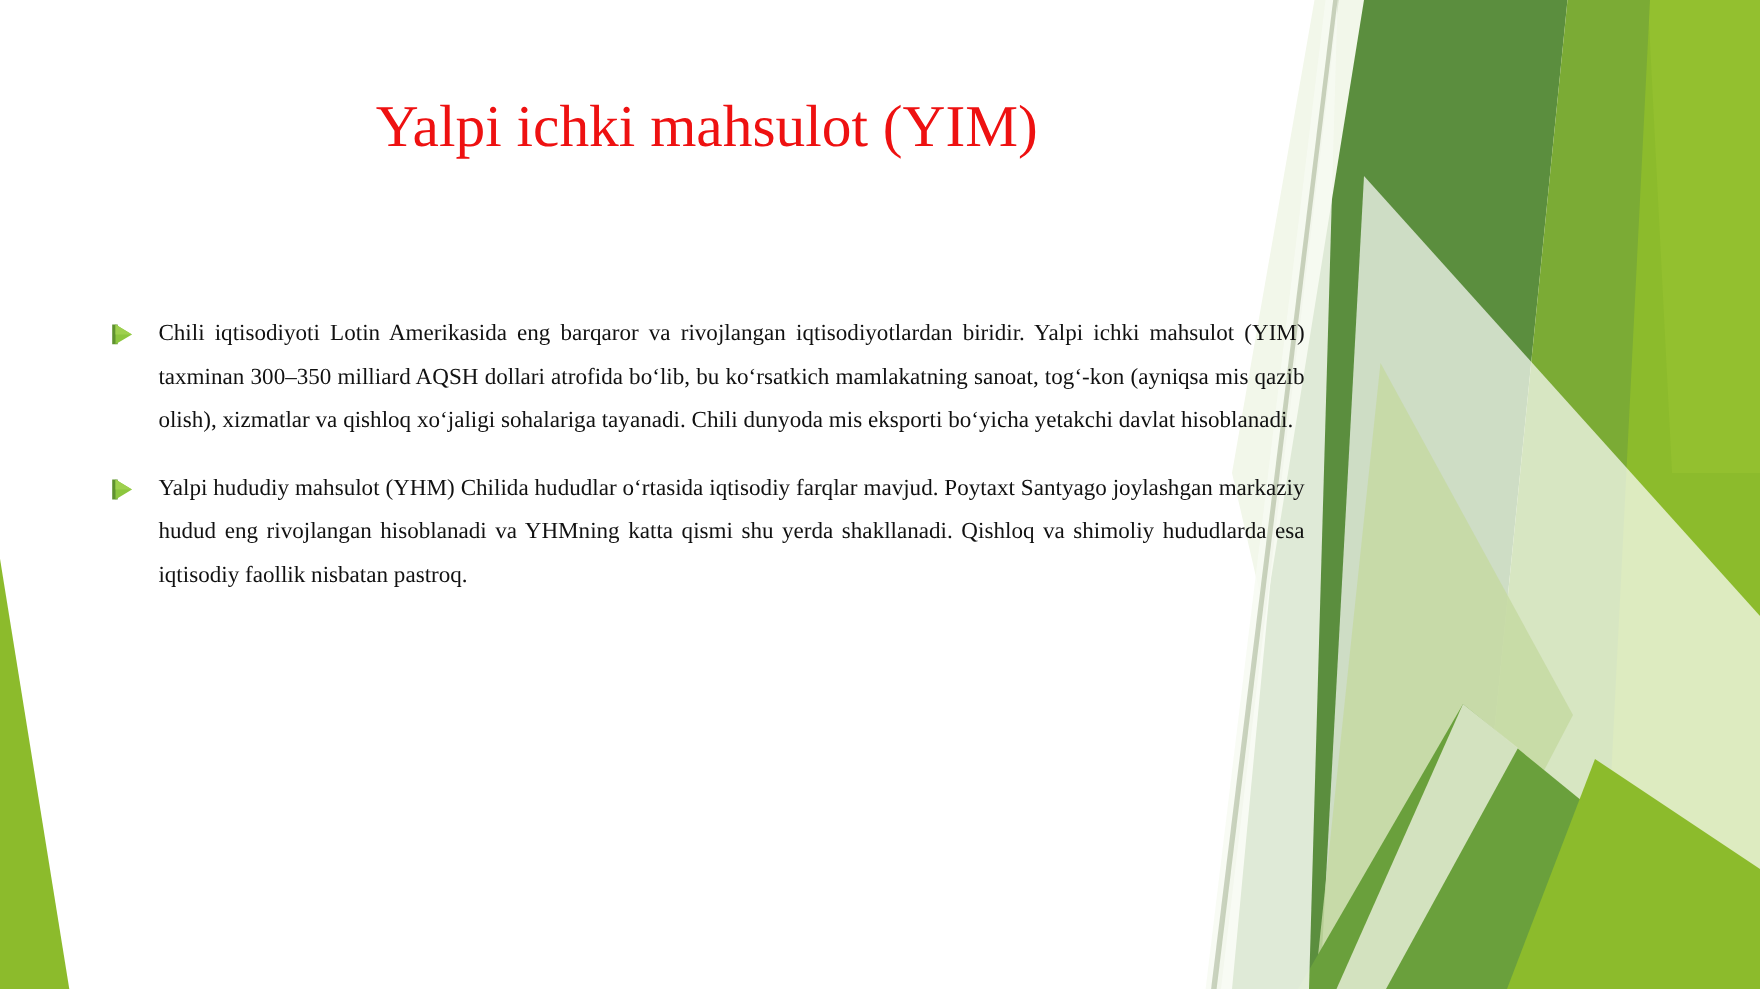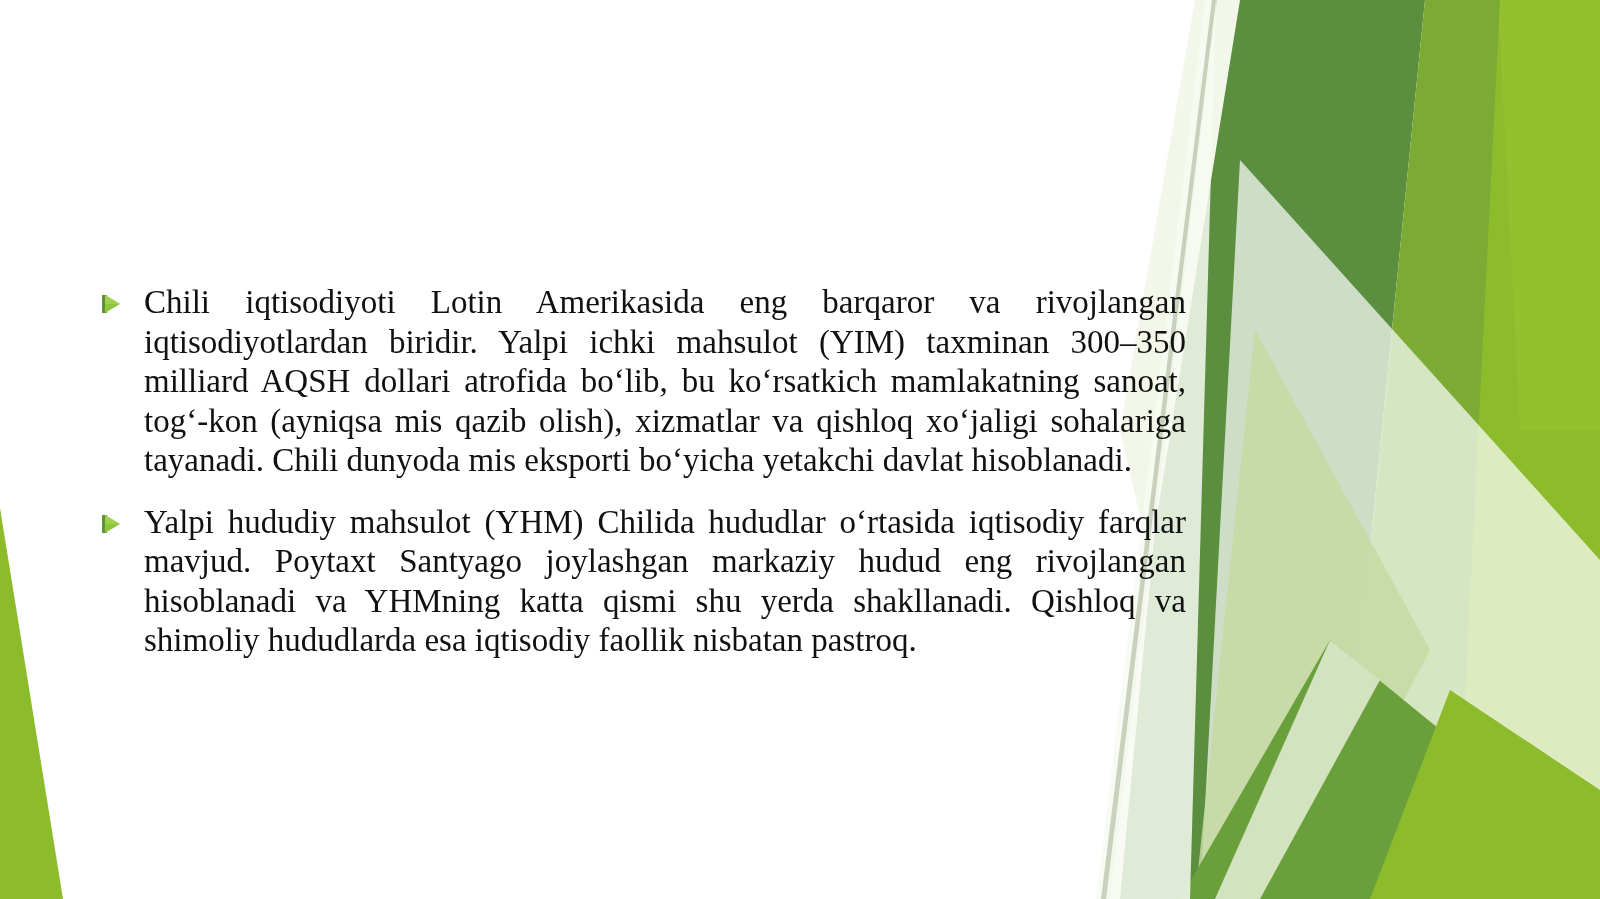--- a/index.html
+++ b/index.html
@@ -54,21 +54,21 @@
     margin-bottom: 22px;
   }
   .bullet-marker {
     position: absolute;
     left: 4px;
     top: 10px;
     width: 22px;
     height: 22px;
   }
   .bullet-text {
-    font-size: 33px;
+    font-size: 21px;
     line-height: 39.5px;
     color: #111111;
     text-align: justify;
     text-justify: inter-word;
     font-family: "Liberation Serif", "DejaVu Serif", serif;
     hyphens: none;
   }
 </style>
 </head>
 <body>
@@ -98,20 +98,21 @@
     <polygon points="1212,0 1217,0 1110,899 1104,899" fill="#b9c7a8" opacity="0.55"></polygon>
 
     <polygon points="1216,0 1205,0 1096,899 1190,899" fill="#f7faf2" opacity="0.85"></polygon>
     <polygon points="1212,0 1216,0 1106,899 1101,899" fill="#aab79a" opacity="0.6"></polygon>
   </svg>
 
   <svg id="decor-left" viewBox="0 0 1600 899" preserveAspectRatio="none">
     <polygon points="0,508 0,899 63,899" fill="#8cbb2c"></polygon>
   </svg>
 
+  <div id="title">Yalpi ichki mahsulot (YIM)</div>
 
   <div id="body">
 
     <div class="bullet-row">
       <svg class="bullet-marker" viewBox="0 0 22 22">
         <polygon points="2,2 2,20 7,20 7,2" fill="#5f9230"></polygon>
         <polygon points="5,2 20,11 5,20" fill="#8cc63e"></polygon>
         <polygon points="5,2 20,11 5,11" fill="#9ed04e"></polygon>
       </svg>
       <div class="bullet-text">Chili iqtisodiyoti Lotin Amerikasida eng barqaror va rivojlangan iqtisodiyotlardan biridir. Yalpi ichki mahsulot (YIM) taxminan 300–350 milliard AQSH dollari atrofida bo‘lib, bu ko‘rsatkich mamlakatning sanoat, tog‘-kon (ayniqsa mis qazib olish), xizmatlar va qishloq xo‘jaligi sohalariga tayanadi. Chili dunyoda mis eksporti bo‘yicha yetakchi davlat hisoblanadi.</div>

